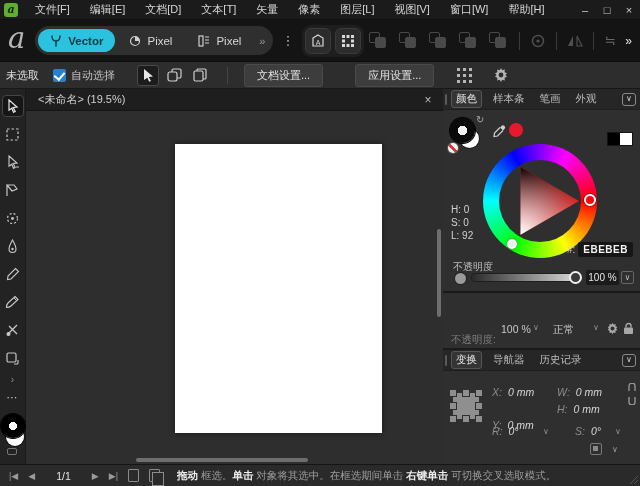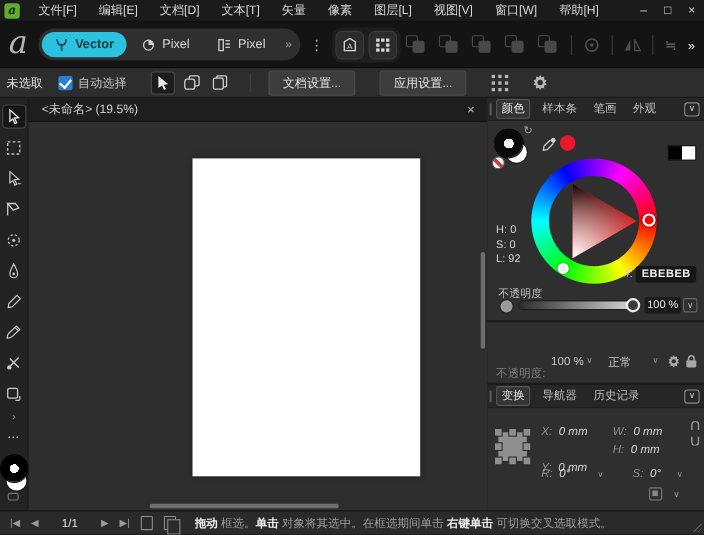--- a/index.html
+++ b/index.html
@@ -40,21 +40,21 @@
   .sel-status { color:#e0e0e0; margin-right:6px; }
   .chk-row { display:flex; align-items:center; gap:5px; }
   .checkbox { width:13px; height:13px; border-radius:2px; background:#2b7fd0; position:relative; }
   .checkbox.checked::after { content:""; position:absolute; left:3px; top:1px; width:5px; height:8px; border:solid #fff; border-width:0 2px 2px 0; transform:rotate(40deg); }
   .chk-label { color:#c4c4c4; }
   .ctx-tools { display:flex; align-items:center; gap:4px; margin-left:14px; }
   .ctx-tool { width:22px; height:21px; display:flex; align-items:center; justify-content:center; border-radius:3px; }
   .ctx-tool.selected { background:#1c1c1c; border:1px solid #4a4a4a; }
   .ctx-sep { width:1px; height:17px; background:#434343; margin:0 8px; }
   .ctx-btn { background:#3d3d3d; border:1px solid #4a4a4a; border-radius:3px; color:#e2e2e2; padding:3px 12px; font-size:11px; }
-  .ctx-btn + .ctx-btn { margin-left:14px; }
+  .ctx-btn + .ctx-btn { margin-left:24px; }
   .margins-icon { margin-left:14px; }
   .gear-wrap { margin-left:12px; display:flex; }
 
   
   .main { flex:1 1 auto; display:flex; min-height:0; }
 
   
   .toolcol { width:26px; background:#232323; display:flex; flex-direction:column; align-items:center; padding-top:3px; flex:0 0 auto; border-right:1px solid #191919; position:relative; }
   .tool { width:22px; height:22px; margin:3px 0; display:flex; align-items:center; justify-content:center; border-radius:4px; }
   .tool.selected { background:#161616; border:1px solid #454545; }

